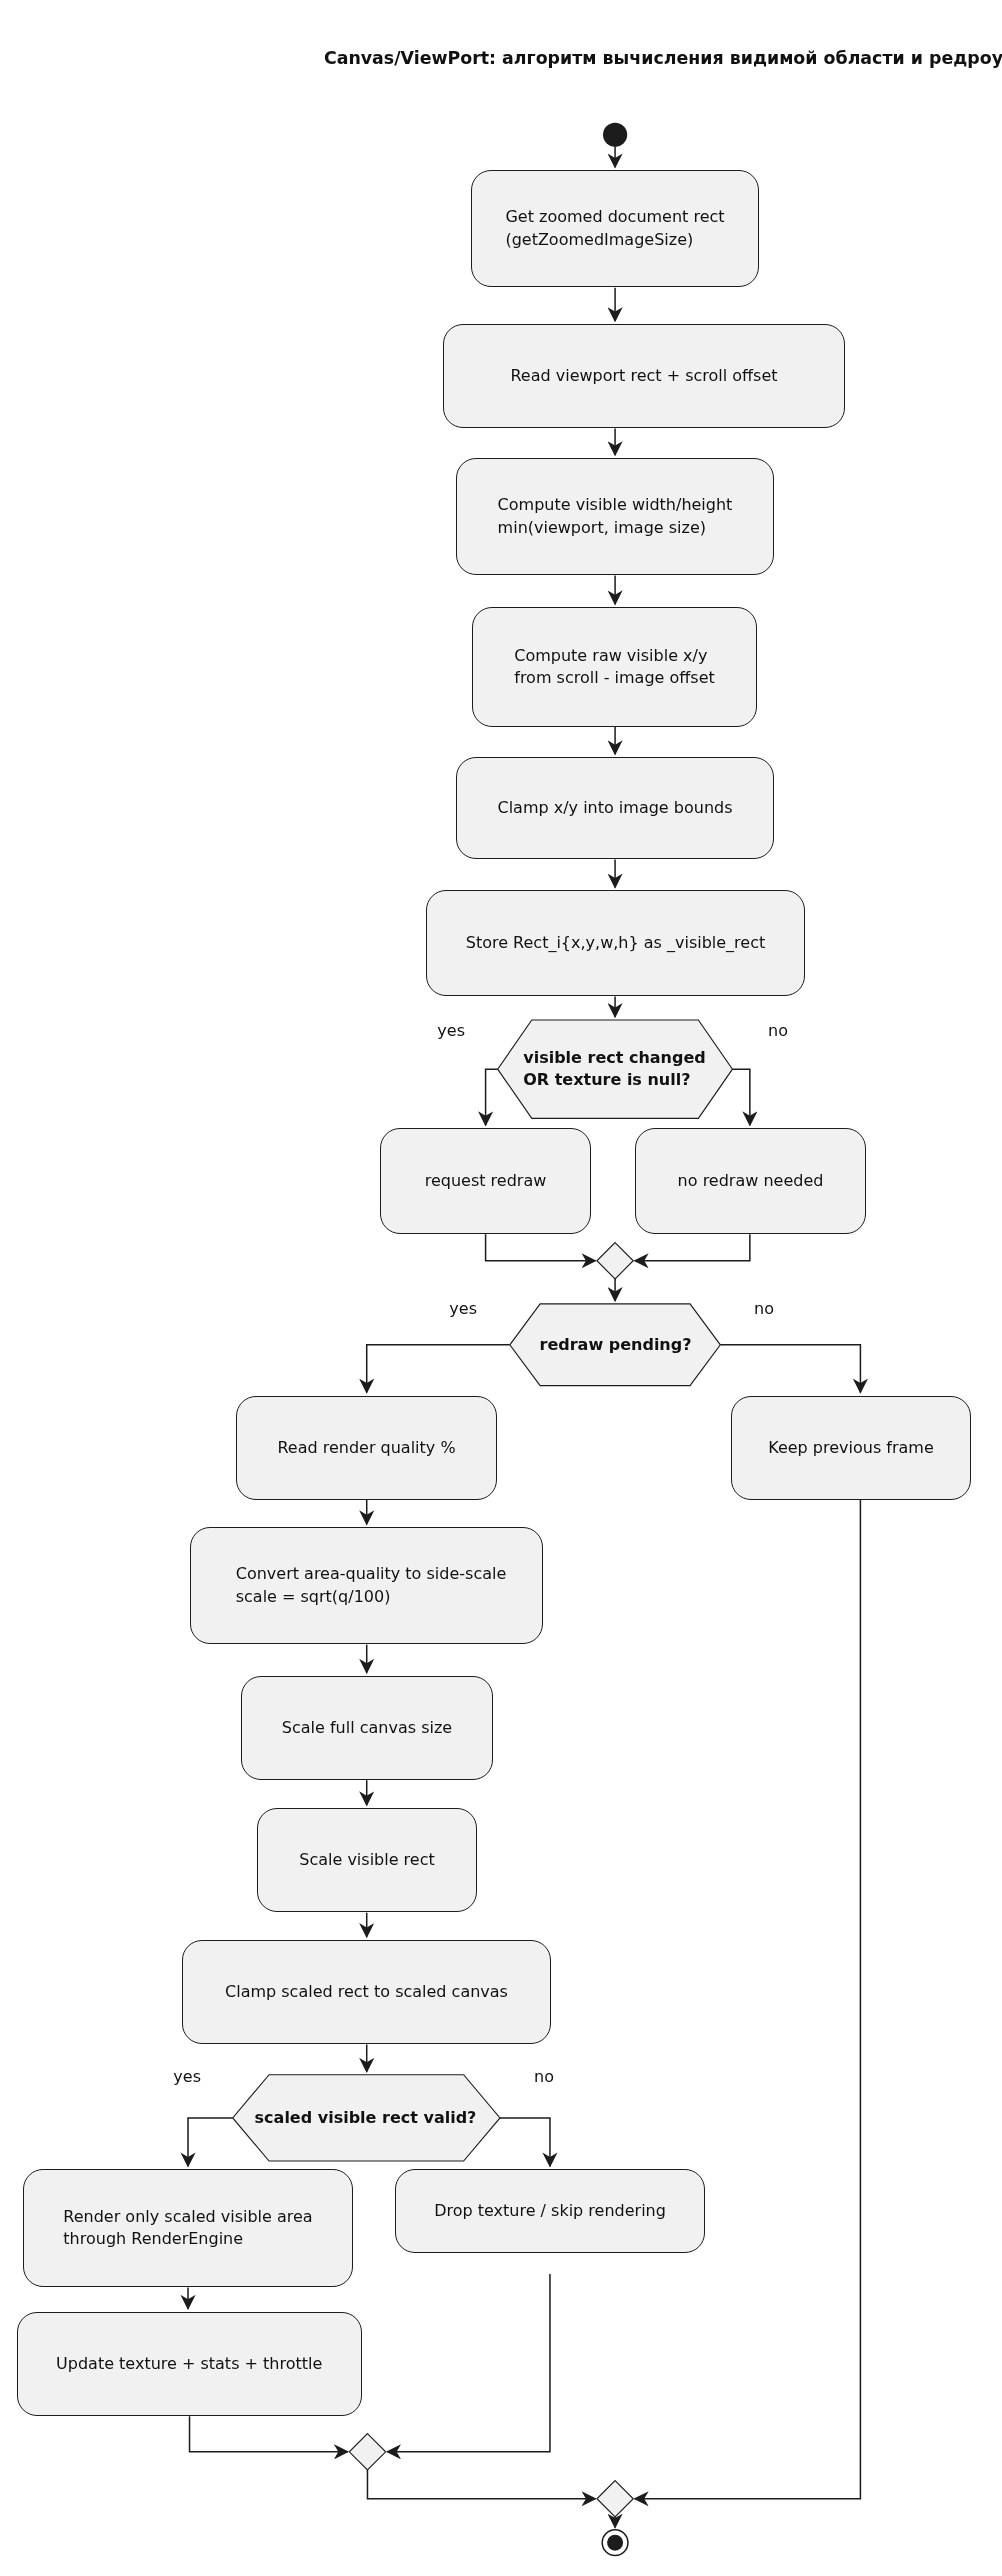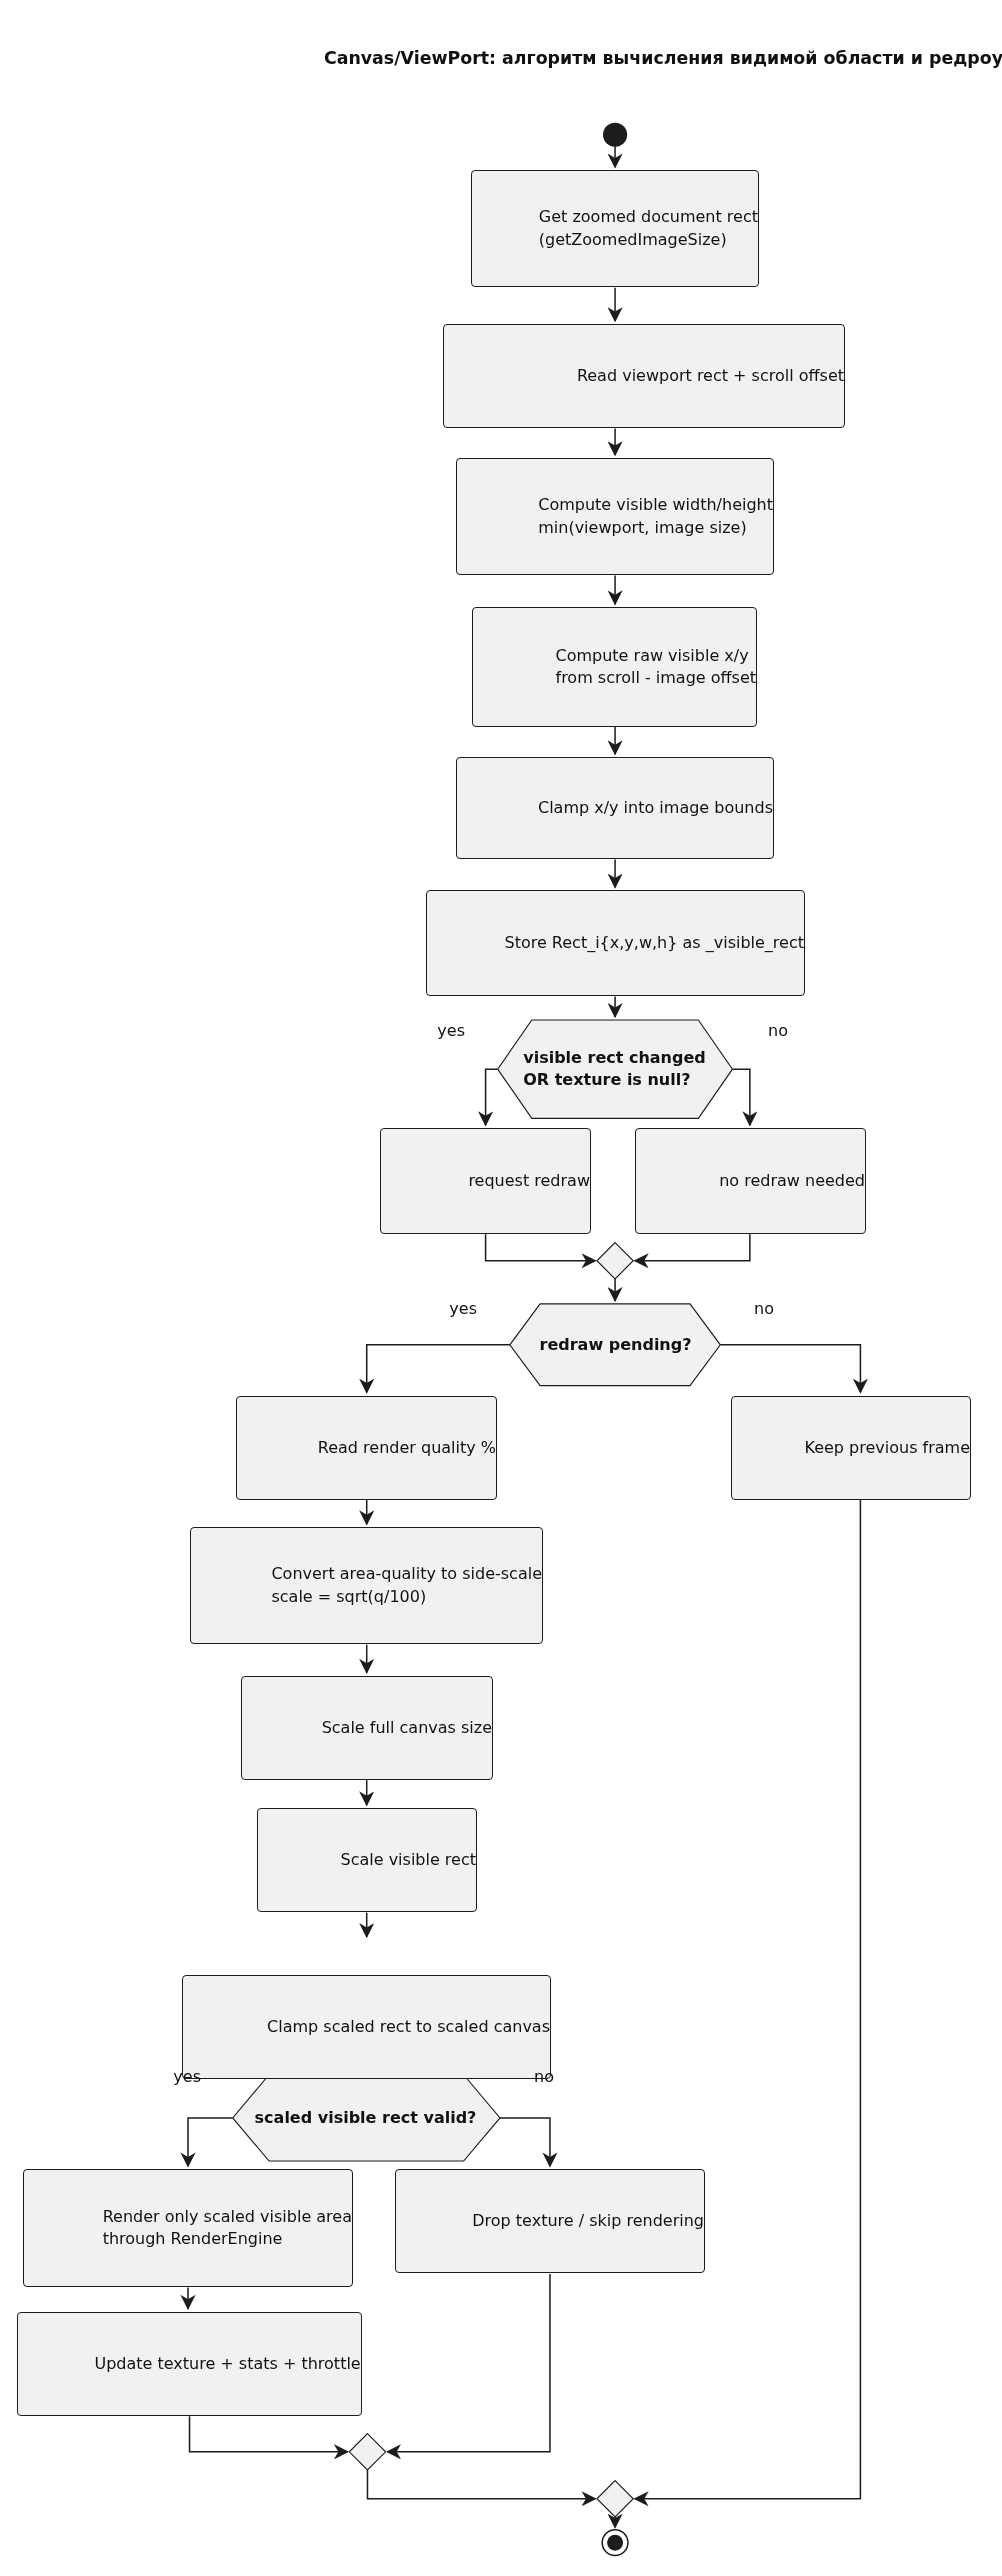--- a/index.html
+++ b/index.html
@@ -24,22 +24,22 @@
   svg.layer{position:absolute;left:0;top:0;}
   .edge{fill:none;stroke:var(--stroke);stroke-width:2;}
   .shape{fill:var(--node-fill);stroke:var(--stroke);stroke-width:1.5;}
   .solid{fill:var(--stroke);stroke:none;}
   .ring{fill:var(--background);stroke:var(--stroke);stroke-width:2;}
   .arrowhead{fill:var(--stroke);}
   .node{
     position:absolute;
     background:var(--node-fill);
     border:1.1px solid var(--stroke);
-    border-radius:4px;
-    display:flex;align-items:center;justify-content:flex-end;
+    border-radius:20px;
+    display:flex;align-items:center;justify-content:center;
     font-size:16px;line-height:1.38;
     box-sizing:border-box;
   }
   .ntext{text-align:left;}
   .hexlabel{
     position:absolute;
     display:flex;align-items:center;justify-content:center;
     font-size:16px;line-height:1.38;font-weight:bold;
   }
   .branch{position:absolute;font-size:16px;}
@@ -180,34 +180,34 @@
       <div>Scale full canvas size</div>
     </div>
   </div>
 
   <div class="node" style="left:257px;top:1808px;width:220px;height:104px;">
     <div class="ntext">
       <div>Scale visible rect</div>
     </div>
   </div>
 
-  <div class="node" style="left:182px;top:1940px;width:369px;height:104px;margin-top:35px;">
+  <div class="node" style="left:182px;top:1940px;width:369px;height:104px;">
     <div class="ntext">
       <div>Clamp scaled rect to scaled canvas</div>
     </div>
   </div>
 
   <div class="node" style="left:23px;top:2169px;width:330px;height:118px;">
     <div class="ntext">
       <div>Render only scaled visible area</div>
       <div>through RenderEngine</div>
     </div>
   </div>
 
-  <div class="node" style="left:395px;top:2169px;width:310px;height:104px;">
+  <div class="node" style="left:395px;top:2169px;width:310px;height:84px;">
     <div class="ntext">
       <div>Drop texture / skip rendering</div>
     </div>
   </div>
 
   <div class="node" style="left:16.7px;top:2312px;width:345px;height:104px;">
     <div class="ntext">
       <div>Update texture + stats + throttle</div>
     </div>
   </div>

